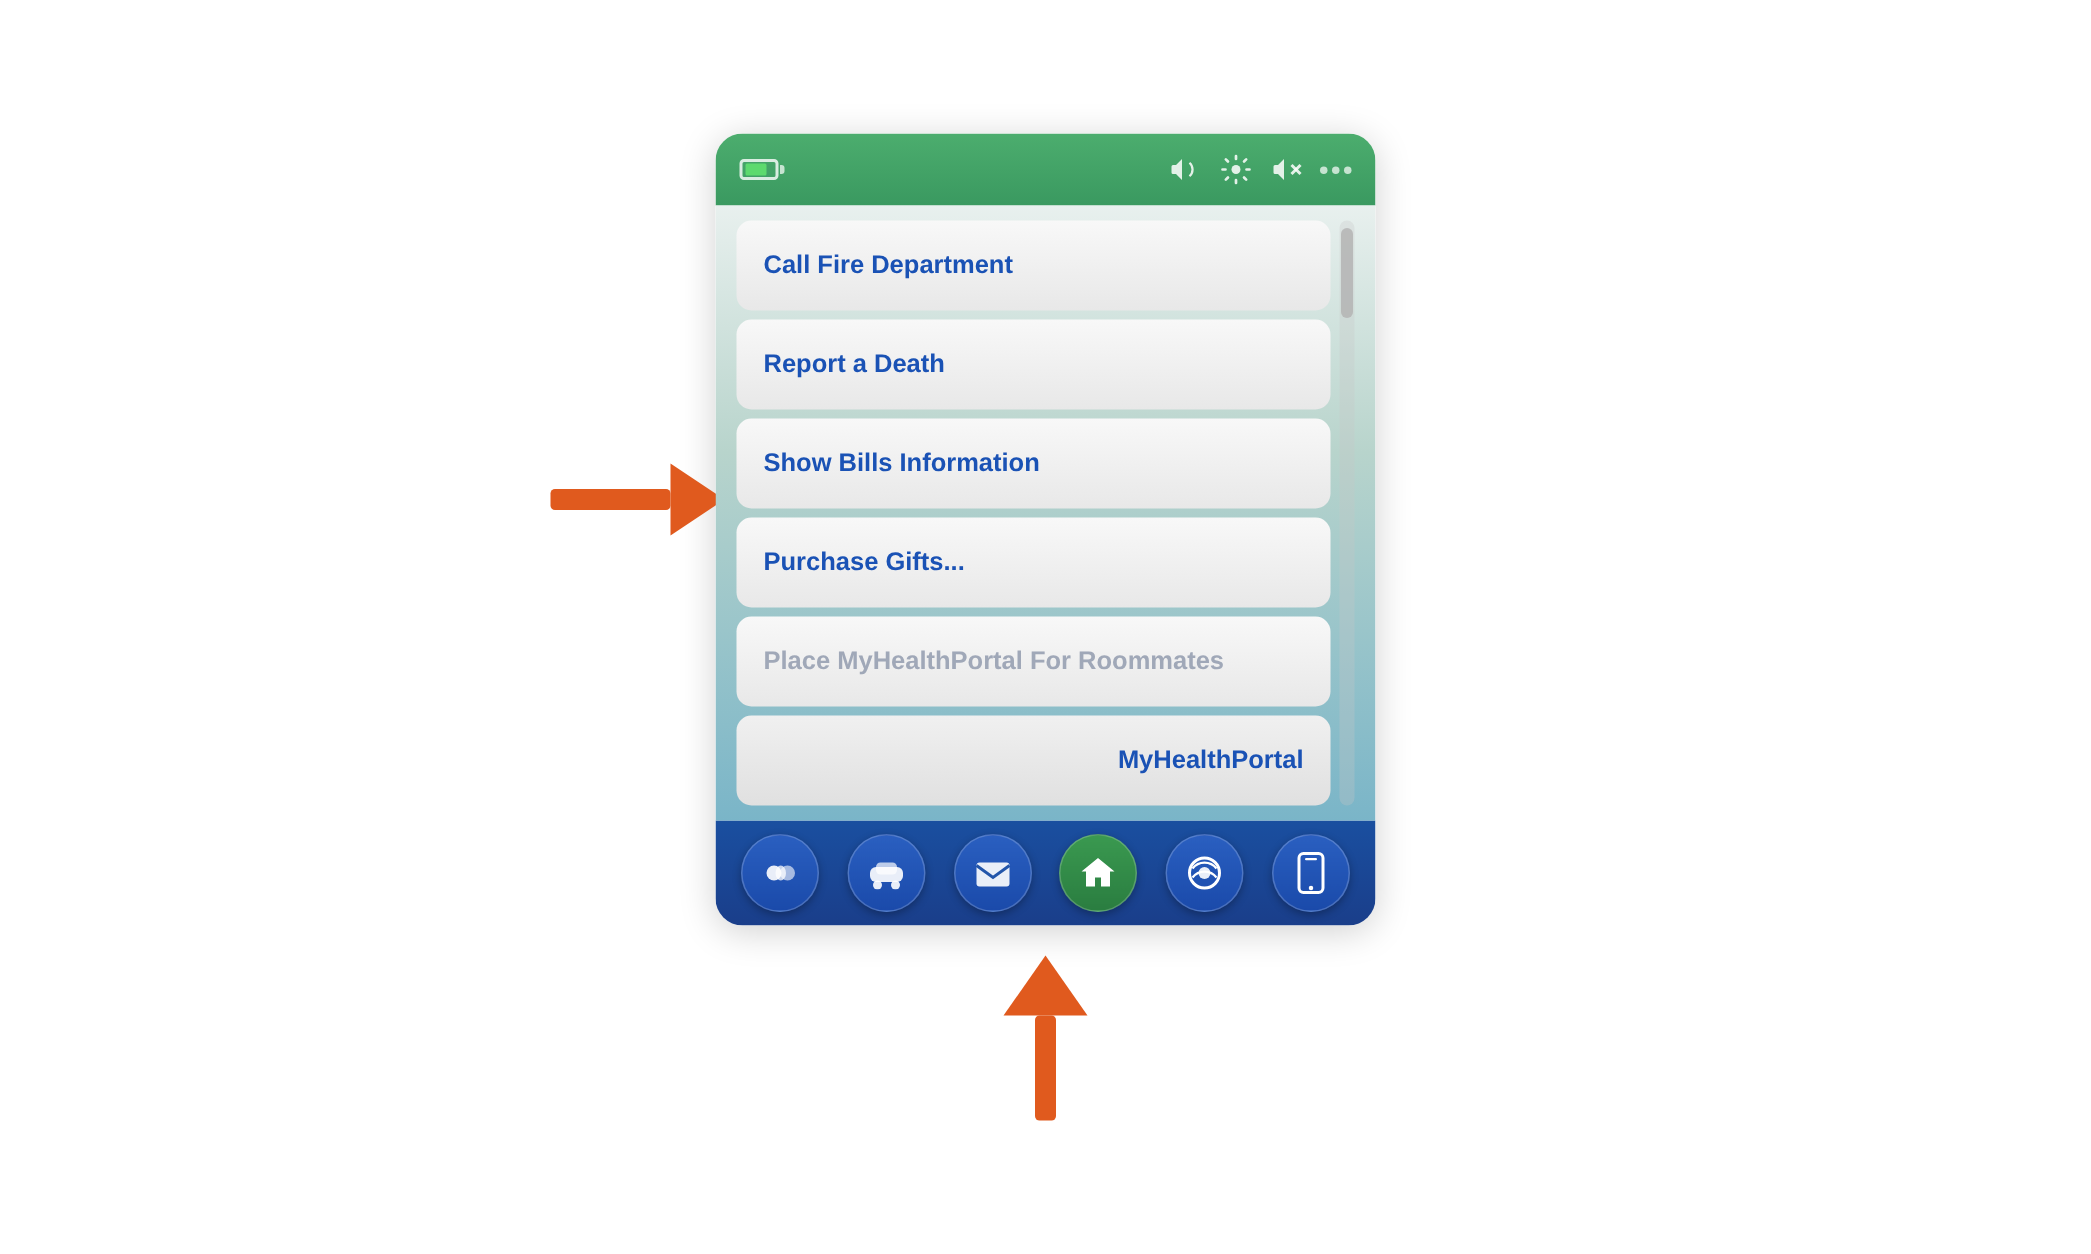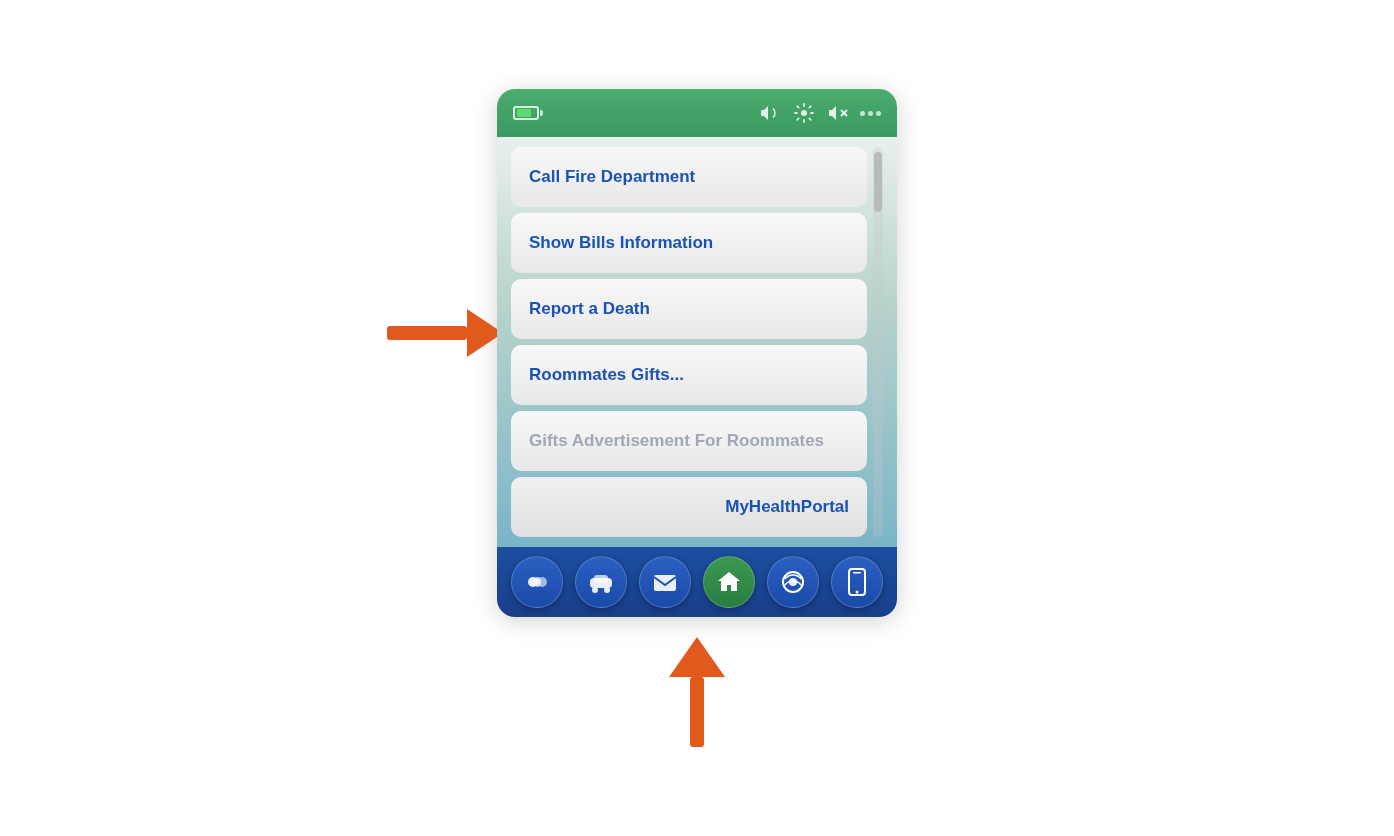--- a/index.html
+++ b/index.html
@@ -60,21 +60,21 @@
     }
     .arrow-up-shaft {
       width: 14px;
       height: 70px;
       background: #e05a1e;
       border-radius: 3px;
     }
 
     
     .device {
-      width: 400px;
+      width: 440px;
       border-radius: 18px;
       overflow: hidden;
       box-shadow: 0 4px 24px rgba(0,0,0,0.18);
     }
 
     
     .status-bar {
       background: linear-gradient(180deg, #4cad6e 0%, #3a9960 100%);
       padding: 10px 16px;
       display: flex;
@@ -282,30 +282,30 @@
     <div class="menu-area">
       <div class="menu-list">
         <div class="scroll-track">
           <div class="scroll-thumb"></div>
         </div>
 
         <div class="menu-item">
           <span class="menu-item-text">Call Fire Department</span>
         </div>
         <div class="menu-item">
+          <span class="menu-item-text">Report a Death</span>
+        </div>
+        <div class="menu-item">
           <span class="menu-item-text">Show Bills Information</span>
         </div>
         <div class="menu-item">
-          <span class="menu-item-text">Report a Death</span>
-        </div>
-        <div class="menu-item">
-          <span class="menu-item-text">Roommates Gifts...</span>
+          <span class="menu-item-text">Purchase Gifts...</span>
         </div>
         <div class="menu-item disabled">
-          <span class="menu-item-text">Gifts Advertisement For Roommates</span>
+          <span class="menu-item-text">Place MyHealthPortal For Roommates</span>
         </div>
         <div class="menu-item partial">
           <span class="menu-item-text">MyHealthPortal</span>
         </div>
       </div>
     </div>
 
     <div class="bottom-nav">
       <div class="nav-btn">
         <svg width="26" height="26" viewBox="0 0 26 26" fill="none">

